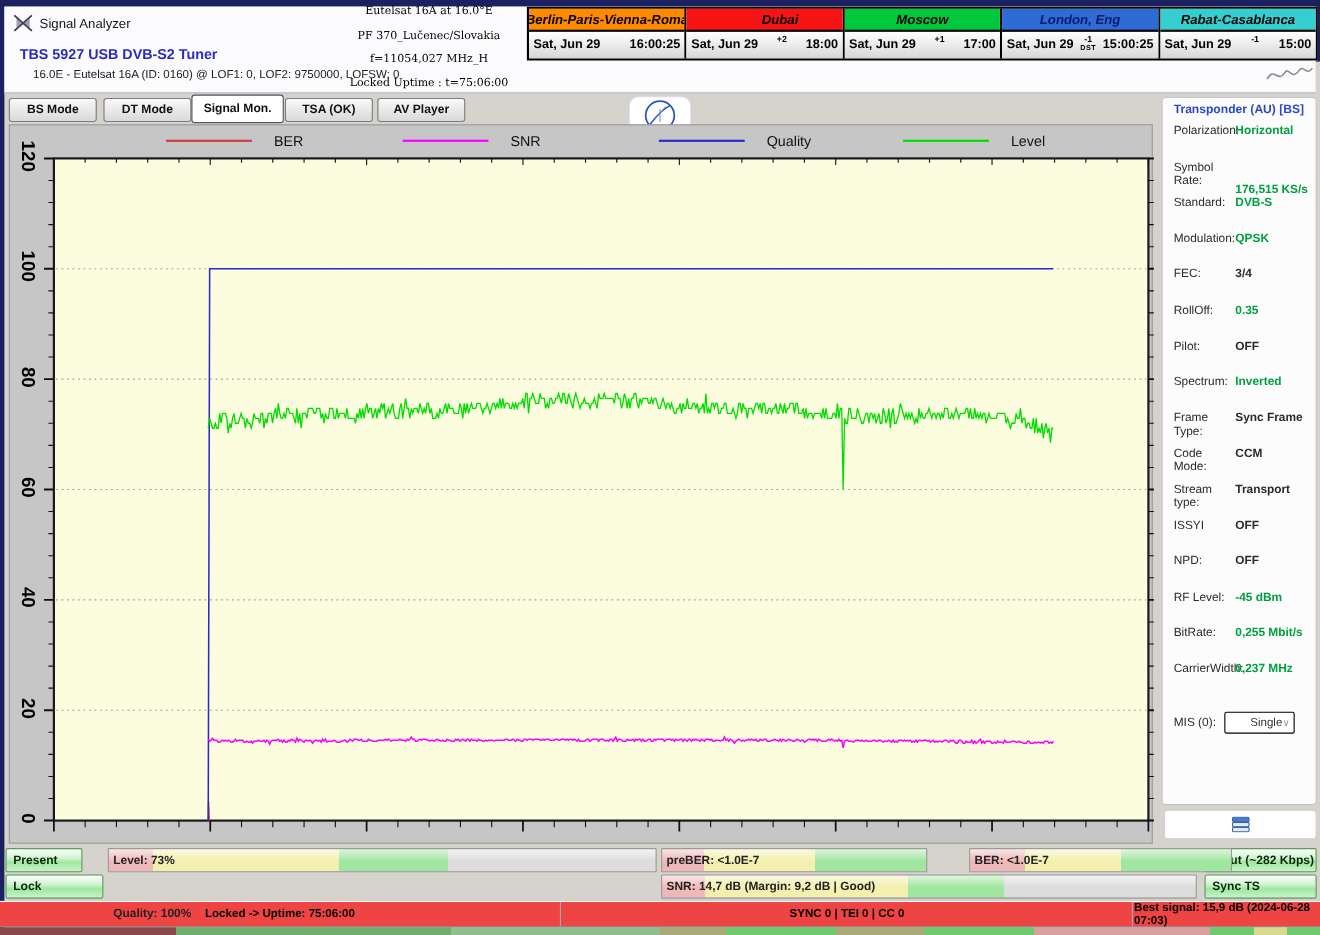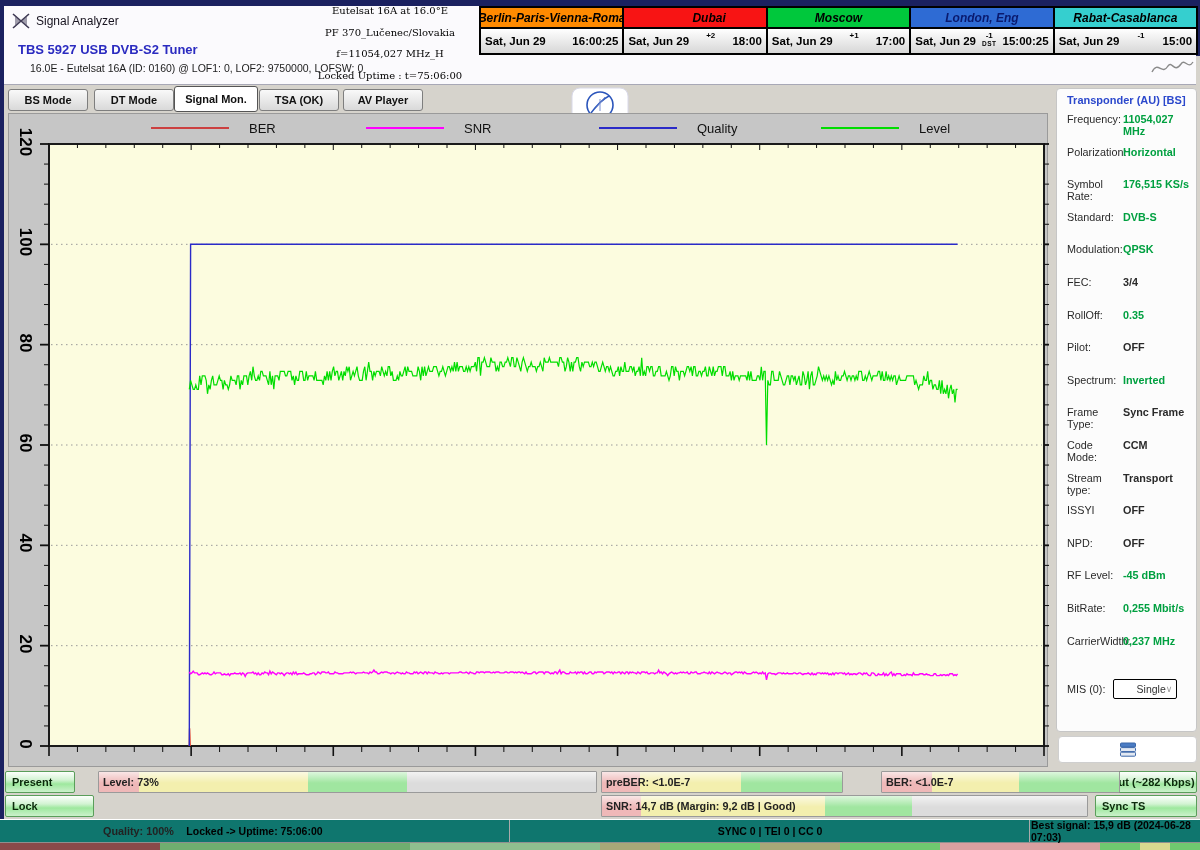--- a/index.html
+++ b/index.html
@@ -79,21 +79,21 @@
   .bar { position:absolute; height:22px; border:1px solid #9a9a9a; border-radius:1px; overflow:hidden; }
   .bar::after { content:""; position:absolute; inset:0; background:linear-gradient(rgba(255,255,255,.65), rgba(255,255,255,0) 55%); }
   .bar-label { position:absolute; left:4px; top:4px; font-size:10.8px; font-weight:bold; color:#222; z-index:1; white-space:nowrap; }
   .bar-level  {left:98px;  top:771px; width:499px;}
   .bar-preber {left:601px; top:771px; width:242px;}
   .bar-ber    {left:881px; top:771px; width:239px;}
   .bar-quality{left:98px;  top:795px; width:499px;}
   .bar-snr    {left:601px; top:795px; width:487px;}
 
   
-  .footer { position:absolute; left:0; top:819px; width:1200px; height:24px; background:#0f766e;
+  .footer { position:absolute; left:0; top:819px; width:1200px; height:24px; background:#ef4444;
             border-top:1px solid #fff; border-bottom:1px solid #8f8f8f; }
   .footer-cell { position:absolute; top:0; height:22px; display:flex; align-items:center; justify-content:center;
                  font-size:10.5px; font-weight:bold; color:#000; }
   .fc0 { left:0; width:510px; border-right:1px solid #aaa; }
   .fc1 { left:511px; width:519px; border-right:1px solid #aaa; }
   .fc2 { left:1031px; width:169px; }
 
   .sliver { position:absolute; left:0; top:843px; width:1200px; height:7px; display:flex; }
   .sliver > div { height:7px; }
 </style>
@@ -357,30 +357,26 @@
         <div class="ylab" style="top: 218.667px;">80</div>
         <div class="ylab" style="top: 118.333px;">100</div>
         <div class="ylab" style="top: 18px;">120</div>
       </div>
   </div>
 
   <div class="tpanel">
     <div class="tpanel-title">Transponder (AU) [BS]</div>
     <div id="tp-rows">
         <div class="tp-row">
-          <span class="tp-label">Frequency:</span>
-          <span class="tp-value" style="color: rgb(0, 160, 64);">11054,027 MHz</span>
-        </div>
-        <div class="tp-row">
           <span class="tp-label">Polarization:</span>
           <span class="tp-value" style="color: rgb(0, 160, 64);">Horizontal</span>
         </div>
         <div class="tp-row">
           <span class="tp-label">Symbol Rate:</span>
-          <span class="tp-value" style="color: rgb(0, 160, 64);">176,515 KS/s</span>
+          <span class="tp-value" style="color: rgb(0, 160, 64); margin-top: 20px;">176,515 KS/s</span>
         </div>
         <div class="tp-row">
           <span class="tp-label">Standard:</span>
           <span class="tp-value" style="color: rgb(0, 160, 64);">DVB-S</span>
         </div>
         <div class="tp-row">
           <span class="tp-label">Modulation:</span>
           <span class="tp-value" style="color: rgb(0, 160, 64);">QPSK</span>
         </div>
         <div class="tp-row">

